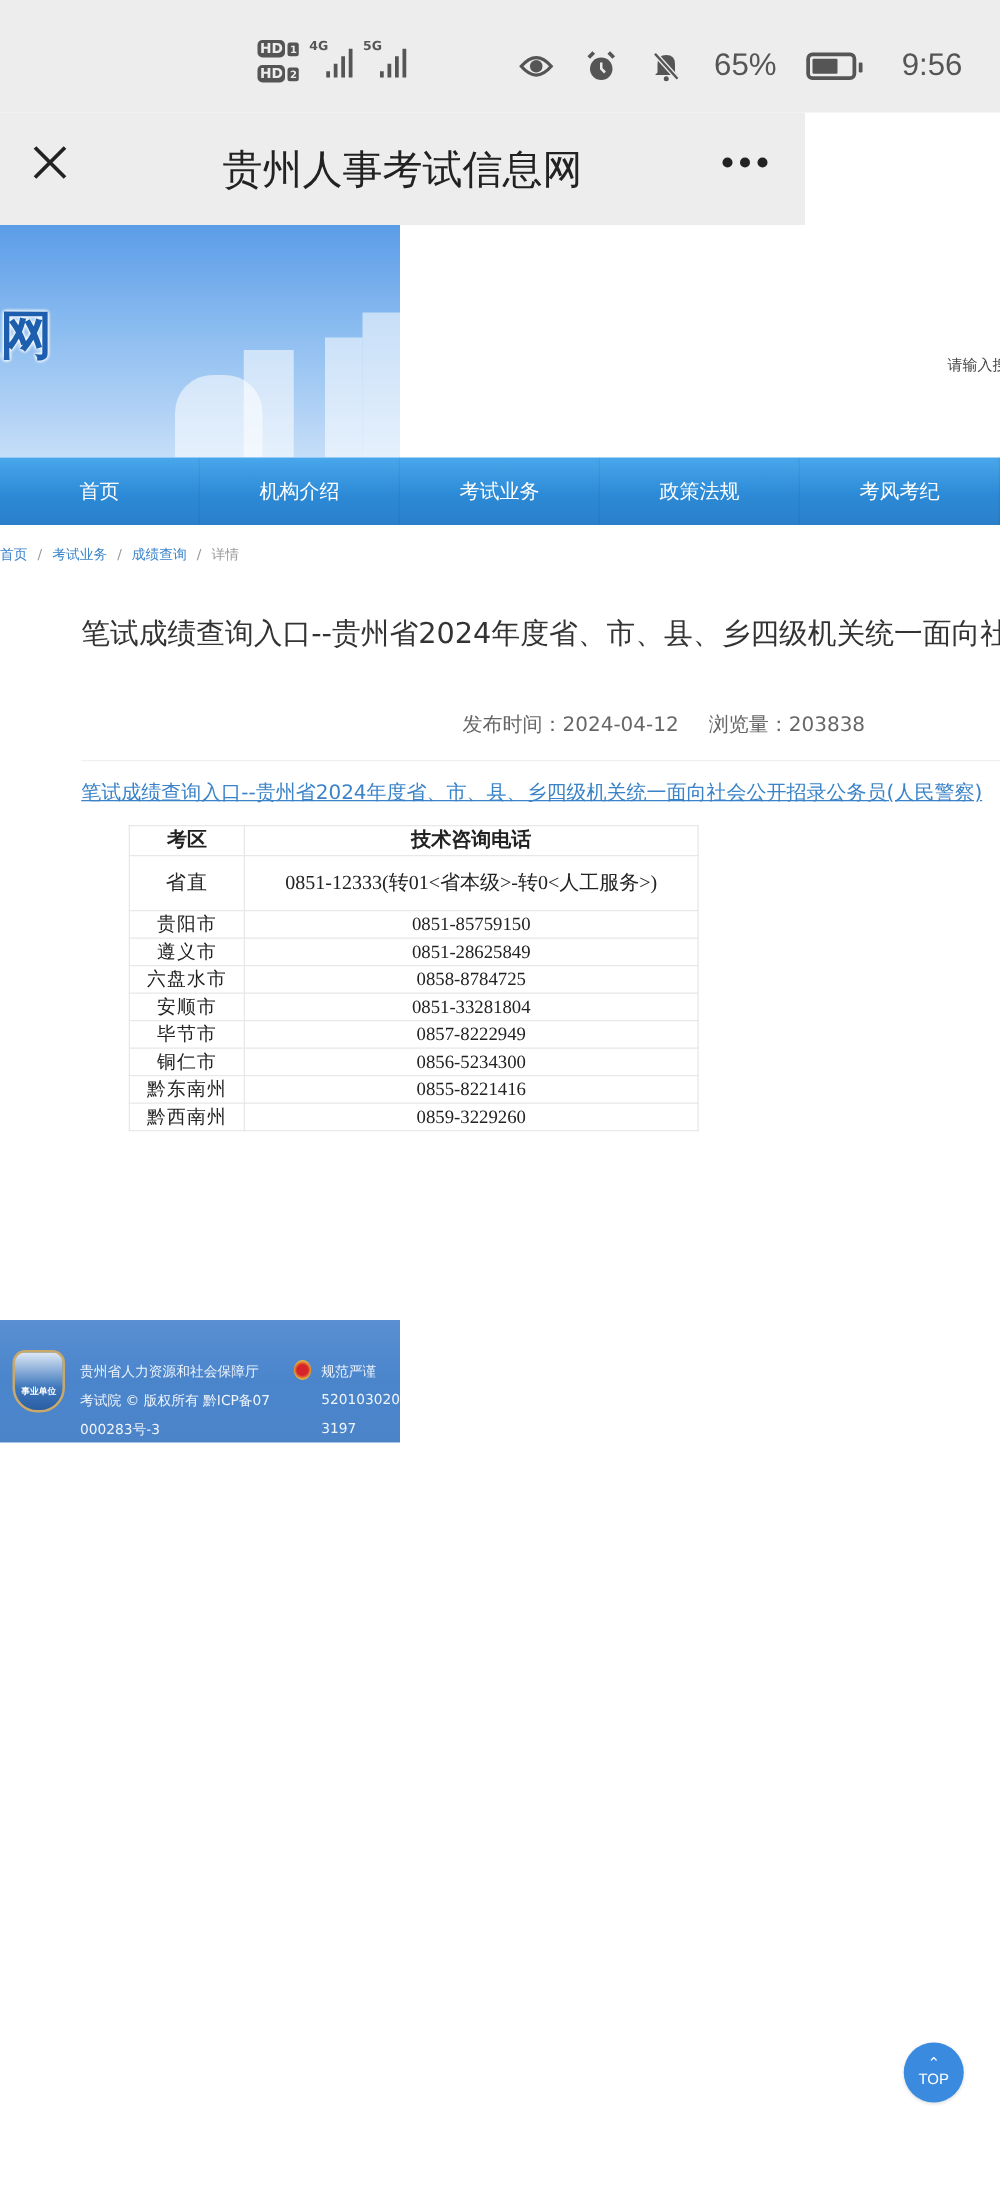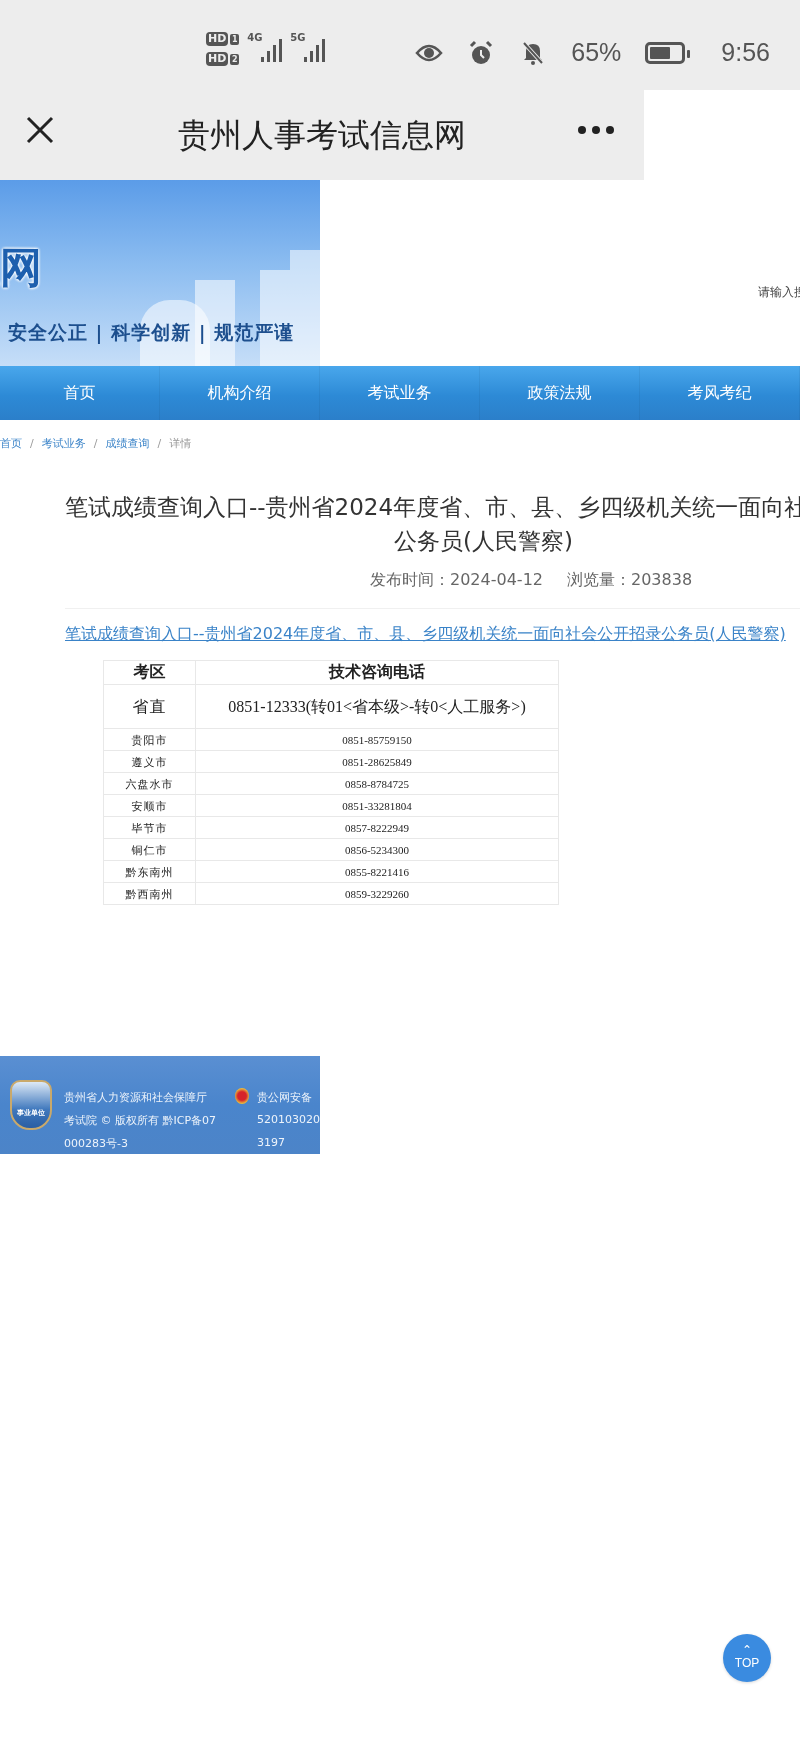--- a/index.html
+++ b/index.html
@@ -52,21 +52,21 @@
   
   .article-title { position: absolute; left: 65px; top: 490px; width: 900px; font-size: 23px; color: #333; line-height: 34px; }
   .article-title .l1 { display: block; white-space: nowrap; }
   .article-title .l2 { display: block; position: absolute; left: 329px; top: 34px; white-space: nowrap; }
   .meta { position: absolute; left: 370px; top: 570px; font-size: 16px; color: #666; display: flex; gap: 24px; }
   .divider { position: absolute; left: 65px; right: 0; top: 608px; height: 1px; background: #f0f0f0; }
   .article-link { position: absolute; left: 65px; top: 624px; font-size: 16px; color: #3a83c8; text-decoration: underline; white-space: nowrap; }
 
   
   .phone-table { position: absolute; left: 64px; top: 660px; border-collapse: collapse; font-family: Liberation Serif, serif; margin-left: 39px; }
-  .phone-table th, .phone-table td { border: 1px solid #e8e8e8; text-align: center; color: #222; font-size: 11px; padding: 0; }
+  .phone-table th, .phone-table td { border: 1px solid #e8e8e8; text-align: center; color: #222; font-size: 15px; padding: 0; }
   .phone-table th { font-weight: bold; height: 24px; font-size: 16px; }
   .phone-table td { height: 22px; line-height: 20px; }
   .phone-table tr.tall td { height: 44px; font-size: 16px; }
   .phone-table td.region { width: 92px; letter-spacing: 1px; }
   .phone-table td.phone { width: 363px; }
 
   
   .footer { position: absolute; left: 0; top: 1056px; width: 320px; height: 98px; background: linear-gradient(180deg, #5a8fd2 0%, #4a85cc 50%, #4c84c8 100%); overflow: hidden; }
   .footer-badge { position: absolute; left: 10px; top: 24px; width: 42px; height: 50px; border-radius: 10px 10px 20px 20px; background: linear-gradient(180deg, #dde9f6 0%, #3f78bd 60%, #2a5ea3 100%); border: 2px solid #c9a96b; }
   .footer-badge-text { position: absolute; left: 0; right: 0; top: 26px; font-size: 7px; color: #fff; text-align: center; font-weight: bold; }
@@ -156,21 +156,20 @@
   </div>
 </div>
 
 <div class="banner">
   <div class="banner-img">
     <div class="bld" style="left:140px;top:120px;width:70px;height:66px;border-radius:30px 30px 0 0;"></div>
     <div class="bld" style="left:195px;top:100px;width:40px;height:86px;"></div>
     <div class="bld" style="left:260px;top:90px;width:30px;height:96px;"></div>
     <div class="bld" style="left:290px;top:70px;width:30px;height:116px;"></div>
     <div class="banner-logo" style="left:-42px;">息网</div>
-    <div class="banner-slogan">安全公正 | 科学创新 | 规范严谨</div>
   </div>
   <div class="search-hint">请输入搜</div>
 </div>
 
 <div class="nav">
   <div class="nav-item">首页</div>
   <div class="nav-item">机构介绍</div>
   <div class="nav-item">考试业务</div>
   <div class="nav-item">政策法规</div>
   <div class="nav-item">考风考纪</div>
@@ -181,21 +180,20 @@
   <span class="bc-sep">/</span>
   <span class="bc-link">考试业务</span>
   <span class="bc-sep">/</span>
   <span class="bc-link">成绩查询</span>
   <span class="bc-sep">/</span>
   <span class="bc-current">详情</span>
 </div>
 
 <div class="article-title">
   <span class="l1">笔试成绩查询入口--贵州省2024年度省、市、县、乡四级机关统一面向社会</span>
-  <span class="l2">公务员(人民警察)</span>
 </div>
 <div class="meta">
   <span>发布时间：2024-04-12</span>
   <span>浏览量：203838</span>
 </div>
 <div class="divider"></div>
 <a class="article-link">笔试成绩查询入口--贵州省2024年度省、市、县、乡四级机关统一面向社会公开招录公务员(人民警察)</a>
 
 <table class="phone-table">
   <thead>
@@ -245,21 +243,21 @@
 </table>
 
 <div class="footer">
   <div class="footer-badge">
     <span class="footer-badge-text">事业单位</span>
   </div>
   <span class="footer-text" style="top:34px">贵州省人力资源和社会保障厅</span>
   <span class="footer-text" style="top:57px">考试院 © 版权所有 黔ICP备07</span>
   <span class="footer-text" style="top:80px">000283号-3</span>
   <span class="emblem"></span>
-  <span class="footer-text" style="left:257px;top:34px">贵公网安备</span>
+  <span class="footer-text" style="left:257px;top:34px">规范严谨</span>
   <span class="footer-text" style="left:257px;top:57px">5201030200</span>
   <span class="footer-text" style="left:257px;top:80px">3197</span>
 </div>
 
 <div class="top-btn">
   <span class="chev">⌃</span>
   <span class="lbl">TOP</span>
 </div>
 
 </body></html>

